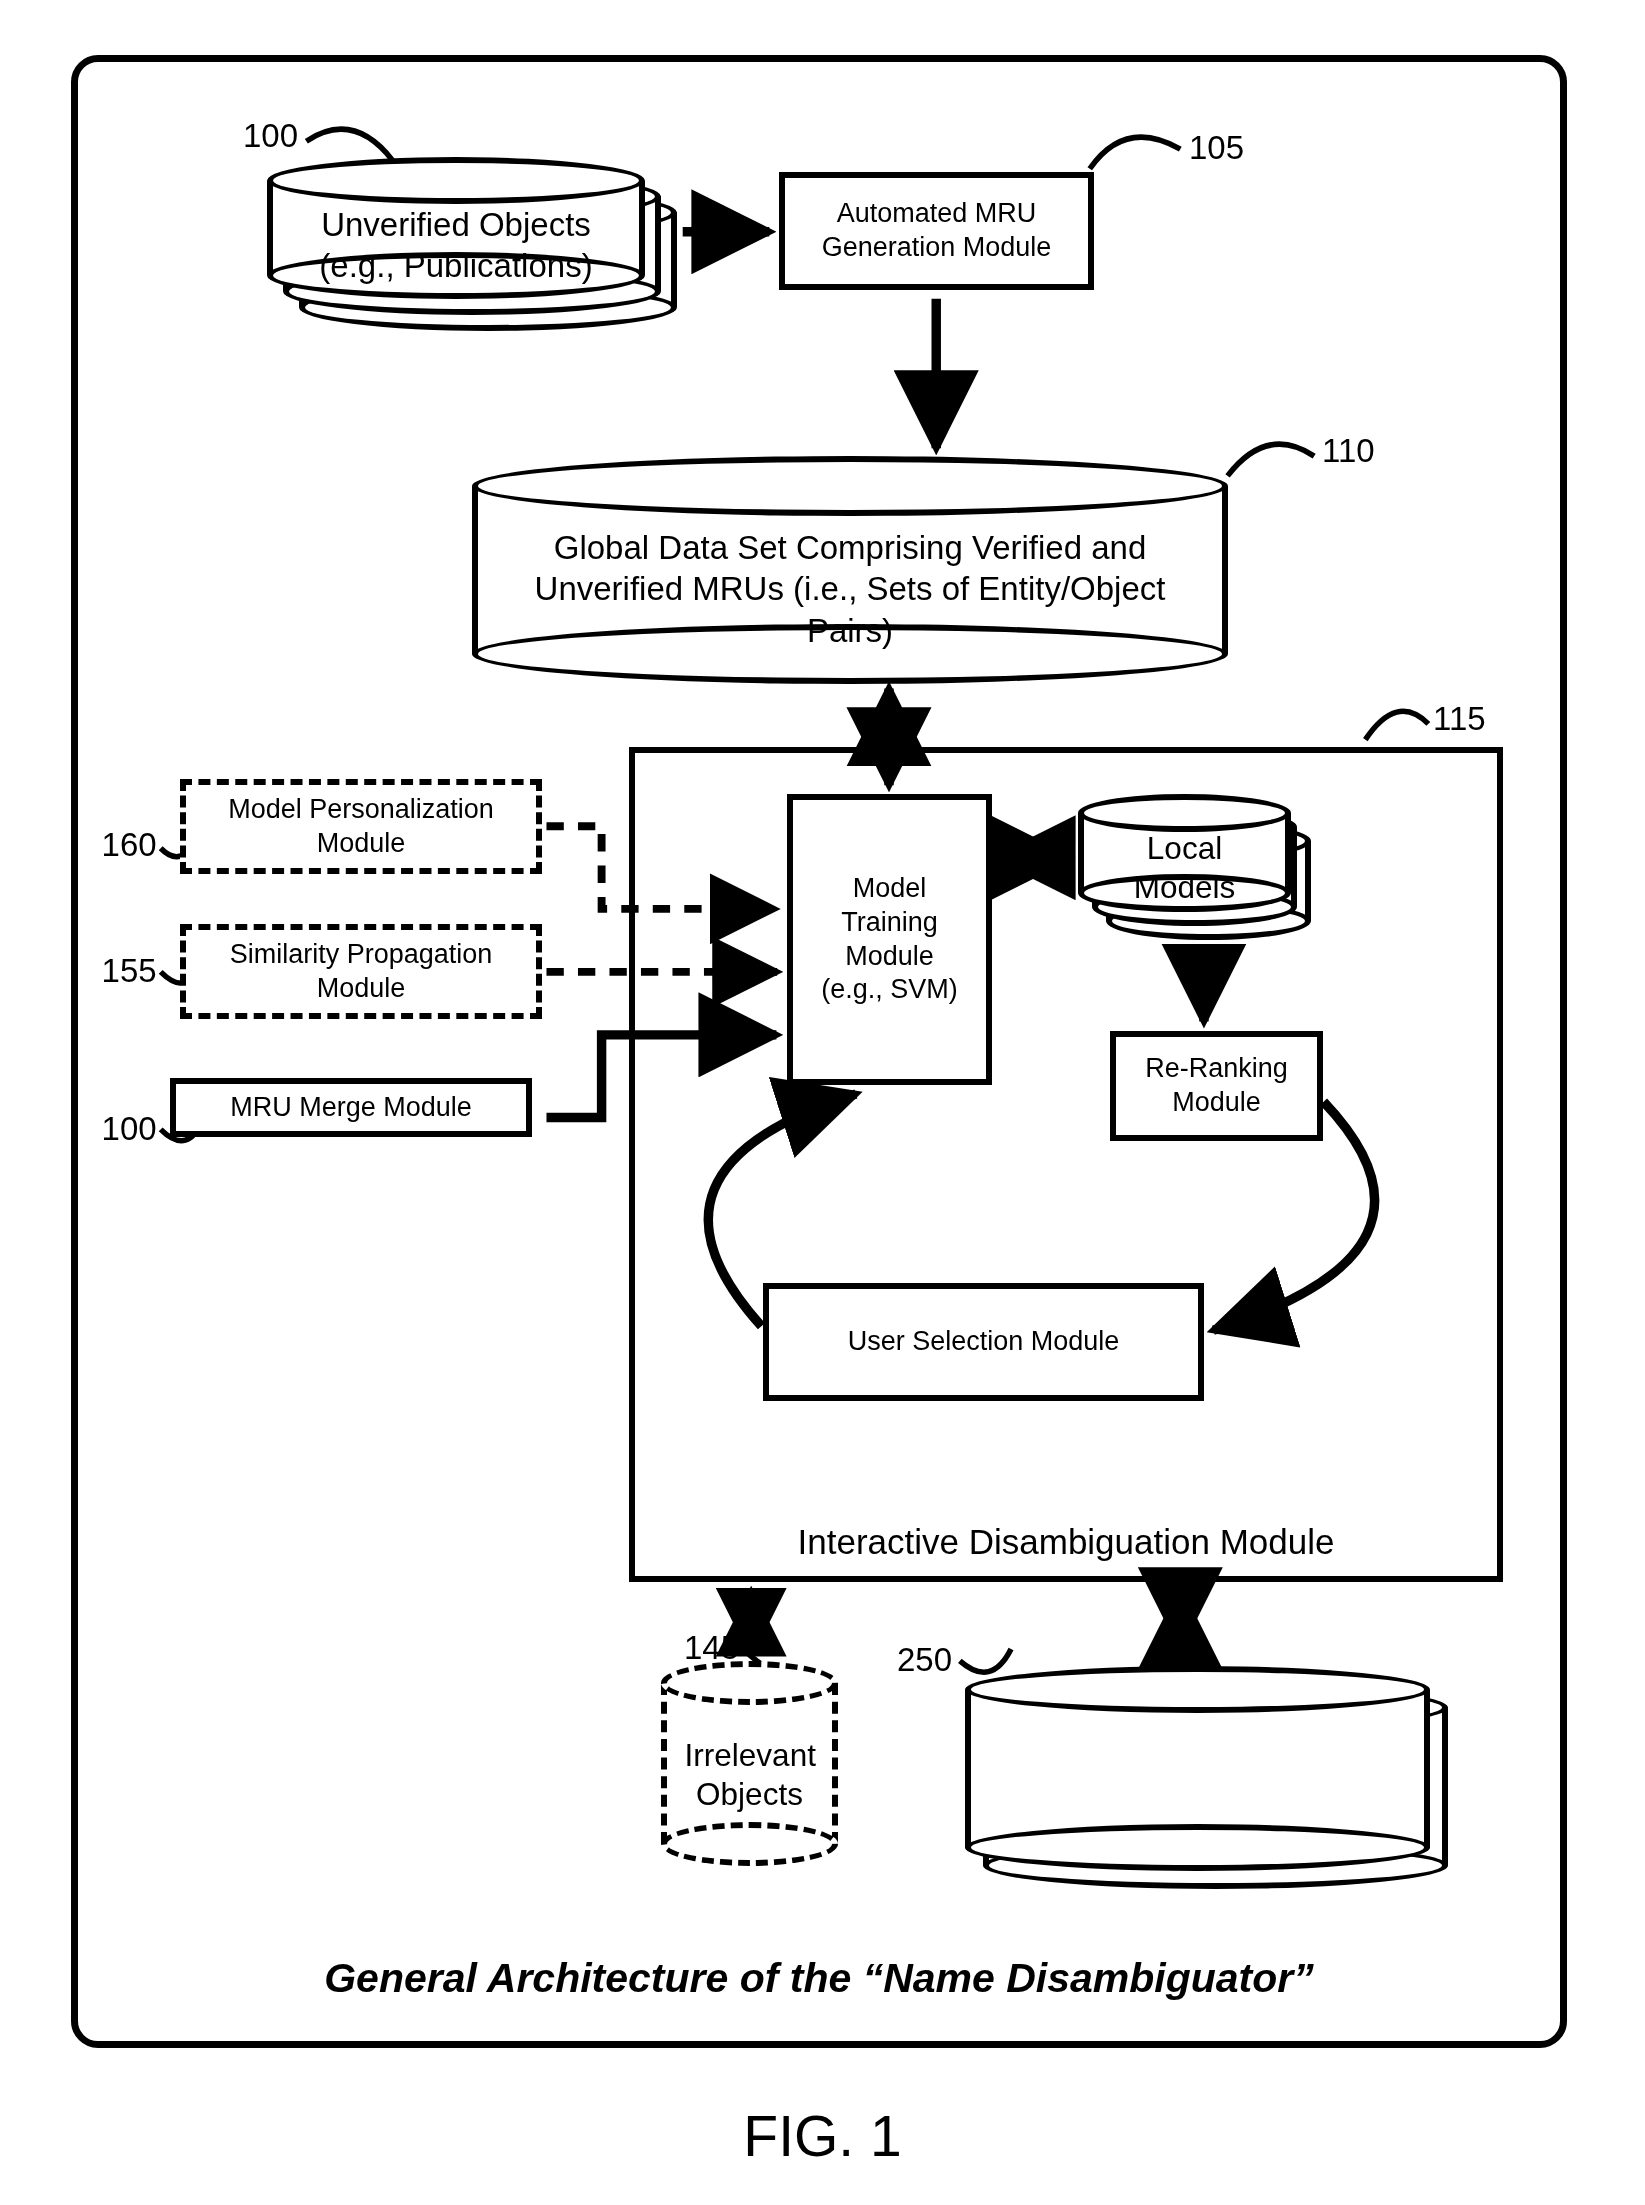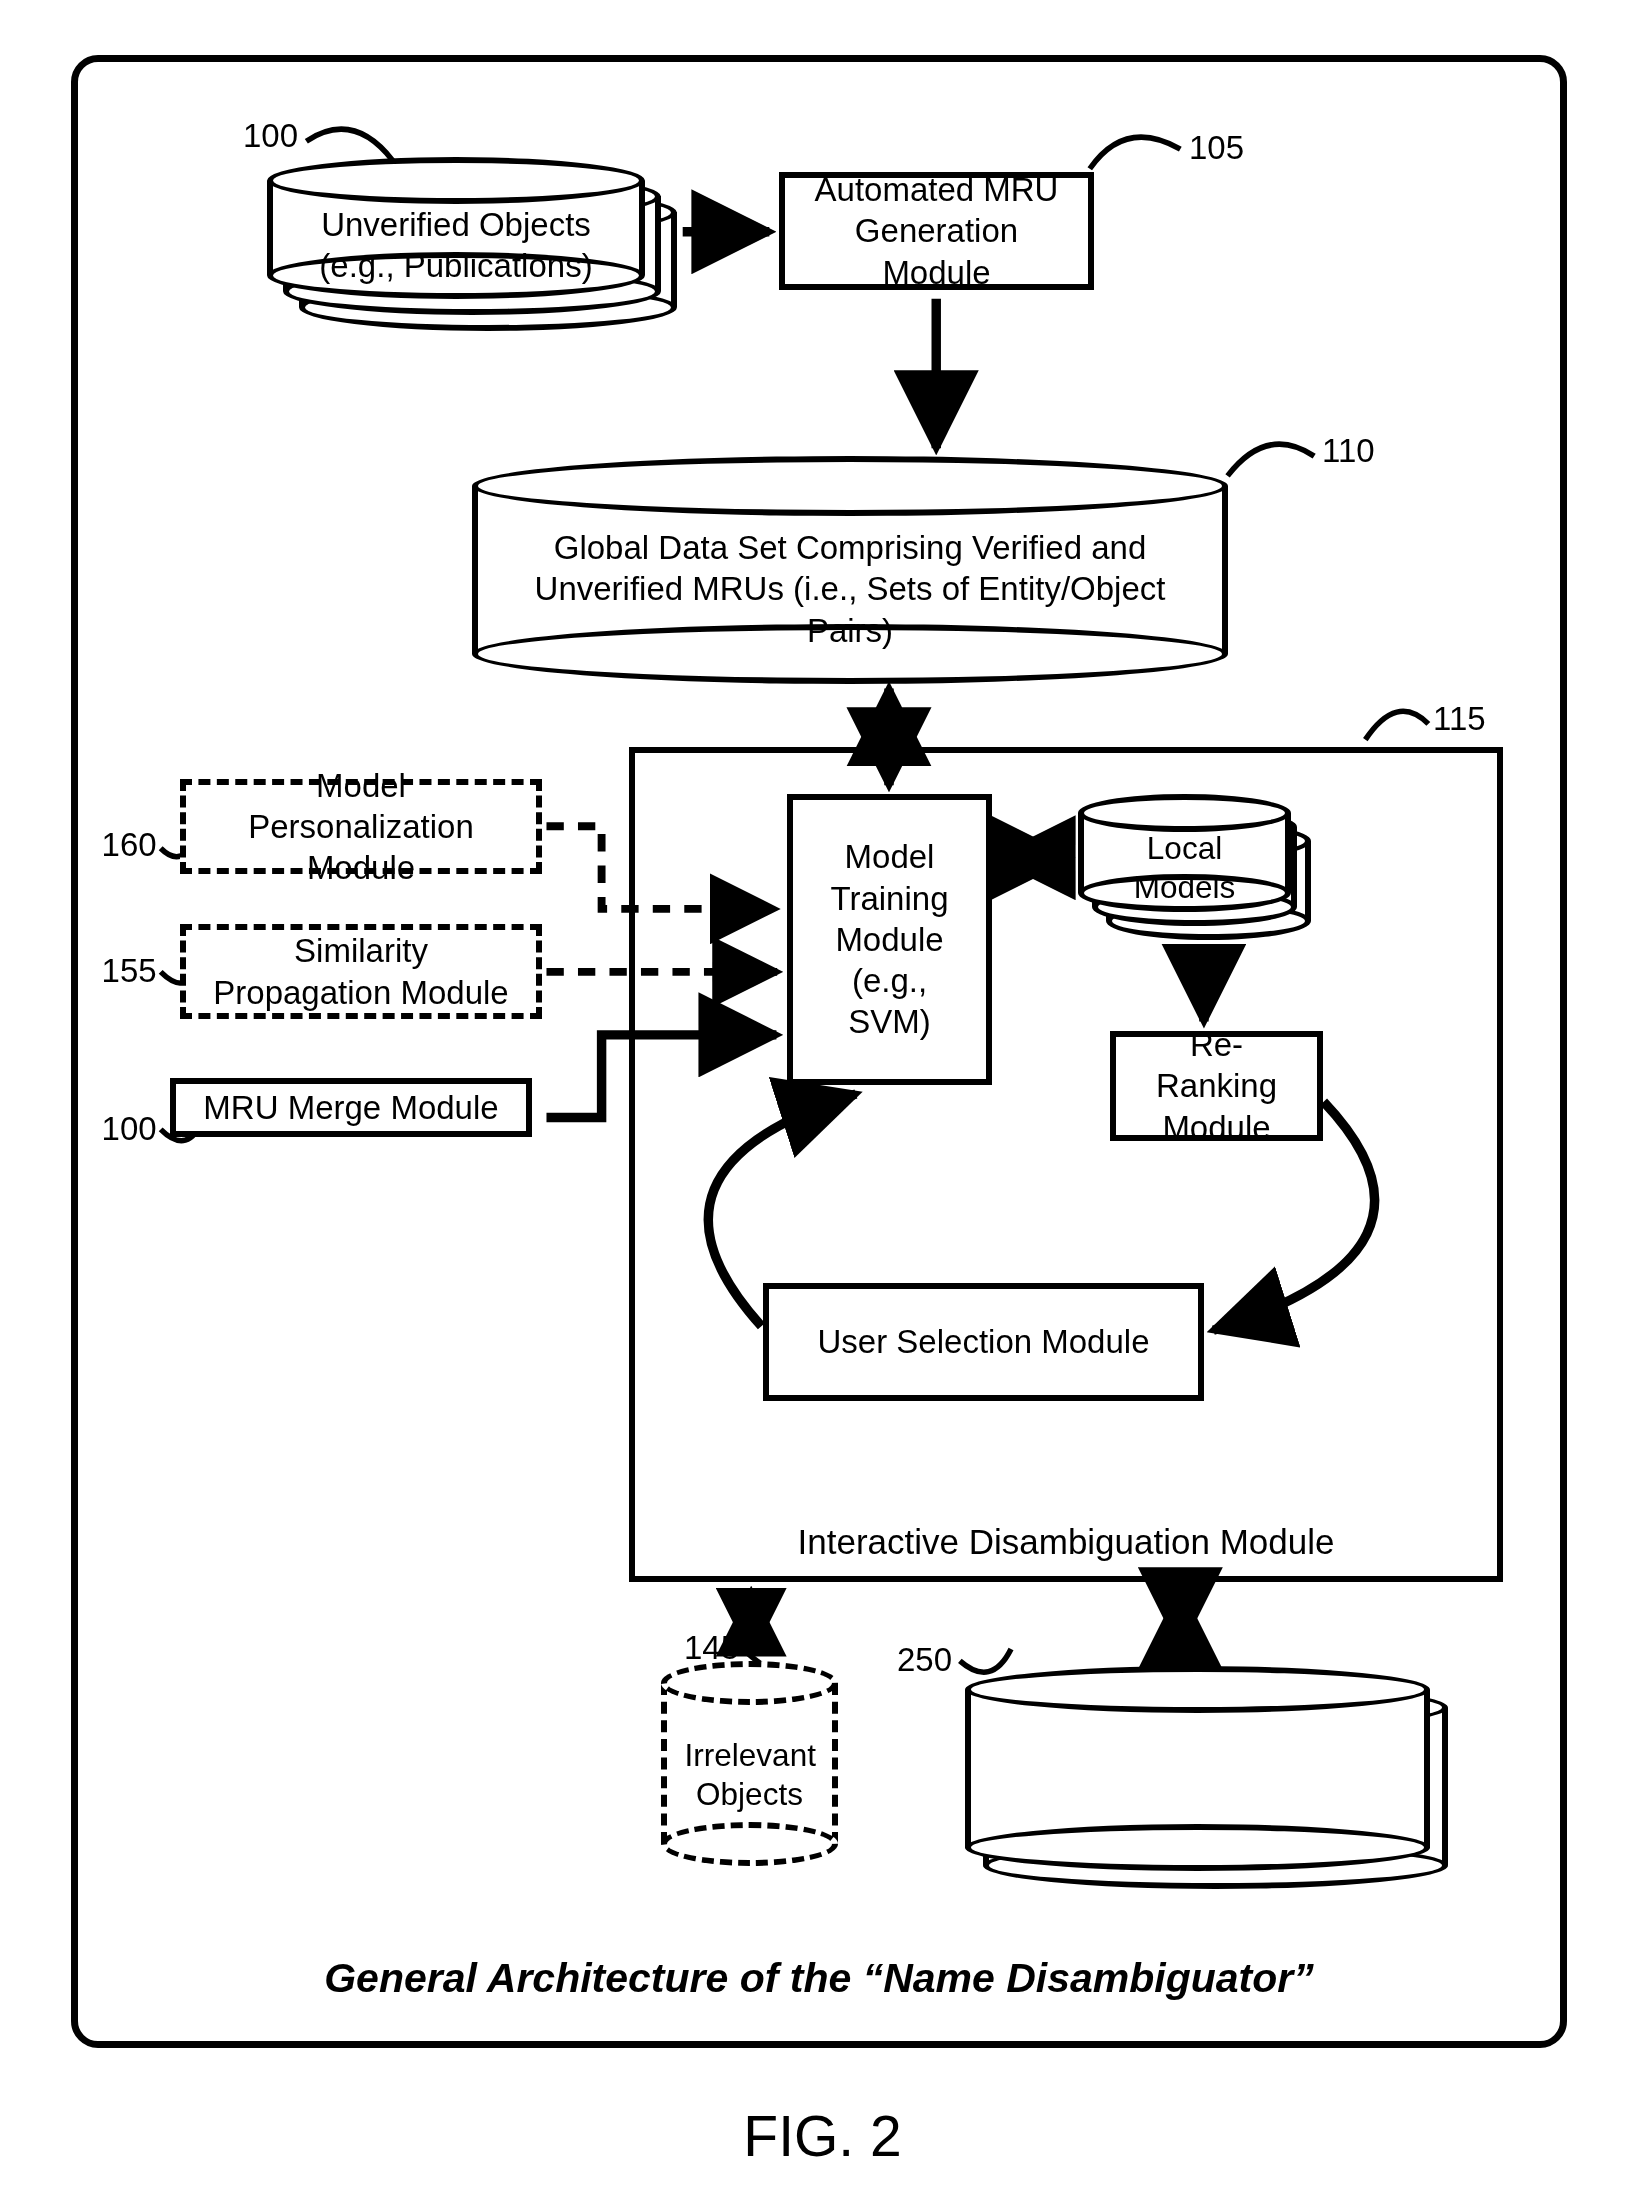--- a/index.html
+++ b/index.html
@@ -1,19 +1,19 @@
 <!DOCTYPE html>
 <html style="font-size:12.6px"><head>
 <meta charset="utf-8">
 <style>
   html,body{margin:0;padding:0;background:#fff;}
   *{box-sizing:border-box;}
   .page{width:1645px;height:2205px;position:relative;font-family:Arial,Helvetica,sans-serif;color:#000;}
   .frame{position:absolute;left:71px;top:55px;width:1496px;height:1993px;border:7.9px solid #000;border-radius:27px;background:#fff;}
-  .box{position:absolute;background:#fff;border:6.3px solid #000;display:flex;align-items:center;justify-content:center;text-align:center;padding:7.9px 19px;font-size:33px;line-height:1.25;}
+  .box{position:absolute;background:#fff;border:6.3px solid #000;display:flex;align-items:center;justify-content:center;text-align:center;padding:7.9px 19px;font-size:27px;line-height:1.25;}
   .label{position:absolute;font-size:33px;}
   .caption{position:absolute;font-style:italic;font-weight:bold;font-size:41px;width:100%;text-align:center;}
   .fig{position:absolute;font-size:57px;width:100%;text-align:center;}
   
   .stack{position:absolute;}
   .cyl{position:absolute;}
   .cyl .body{position:absolute;left:0;right:0;border-left:6.3px solid #000;border-right:6.3px solid #000;background:#fff;}
   .cyl .top{position:absolute;left:0;right:0;border:6.3px solid #000;border-radius:50%;background:#fff;}
   .cyl .bot{position:absolute;left:0;right:0;border:6.3px solid #000;border-radius:50%;background:#fff;}
   .cyl .txt{position:absolute;left:0;right:0;text-align:center;font-size:33px;line-height:1.25;padding:0 23.6px;}
@@ -184,15 +184,15 @@
       <path d="M595 1340 l70 0 l0 -105 l222 0" fill="none" stroke="#000" stroke-width="12" marker-end="url(#ah)"></path>
 
       <line x1="855" y1="1942" x2="855" y2="2020" stroke="#000" stroke-width="10" stroke-dasharray="22 18" marker-start="url(#ah)" marker-end="url(#ah)"></line>
 
       <line x1="1400" y1="1942" x2="1400" y2="2010" stroke="#000" stroke-width="12" marker-start="url(#ah)" marker-end="url(#ah)"></line>
     </svg>
 
     <div class="caption" style="left:0;bottom:39px">General Architecture of the “Name Disambiguator”</div>
   </div>
 
-  <div class="fig" style="left:0;top:2103px">FIG. 2</div>
+  <div class="fig" style="left:0;top:2103px">FIG. 1</div>
 </div>
 
 
 </body></html>

